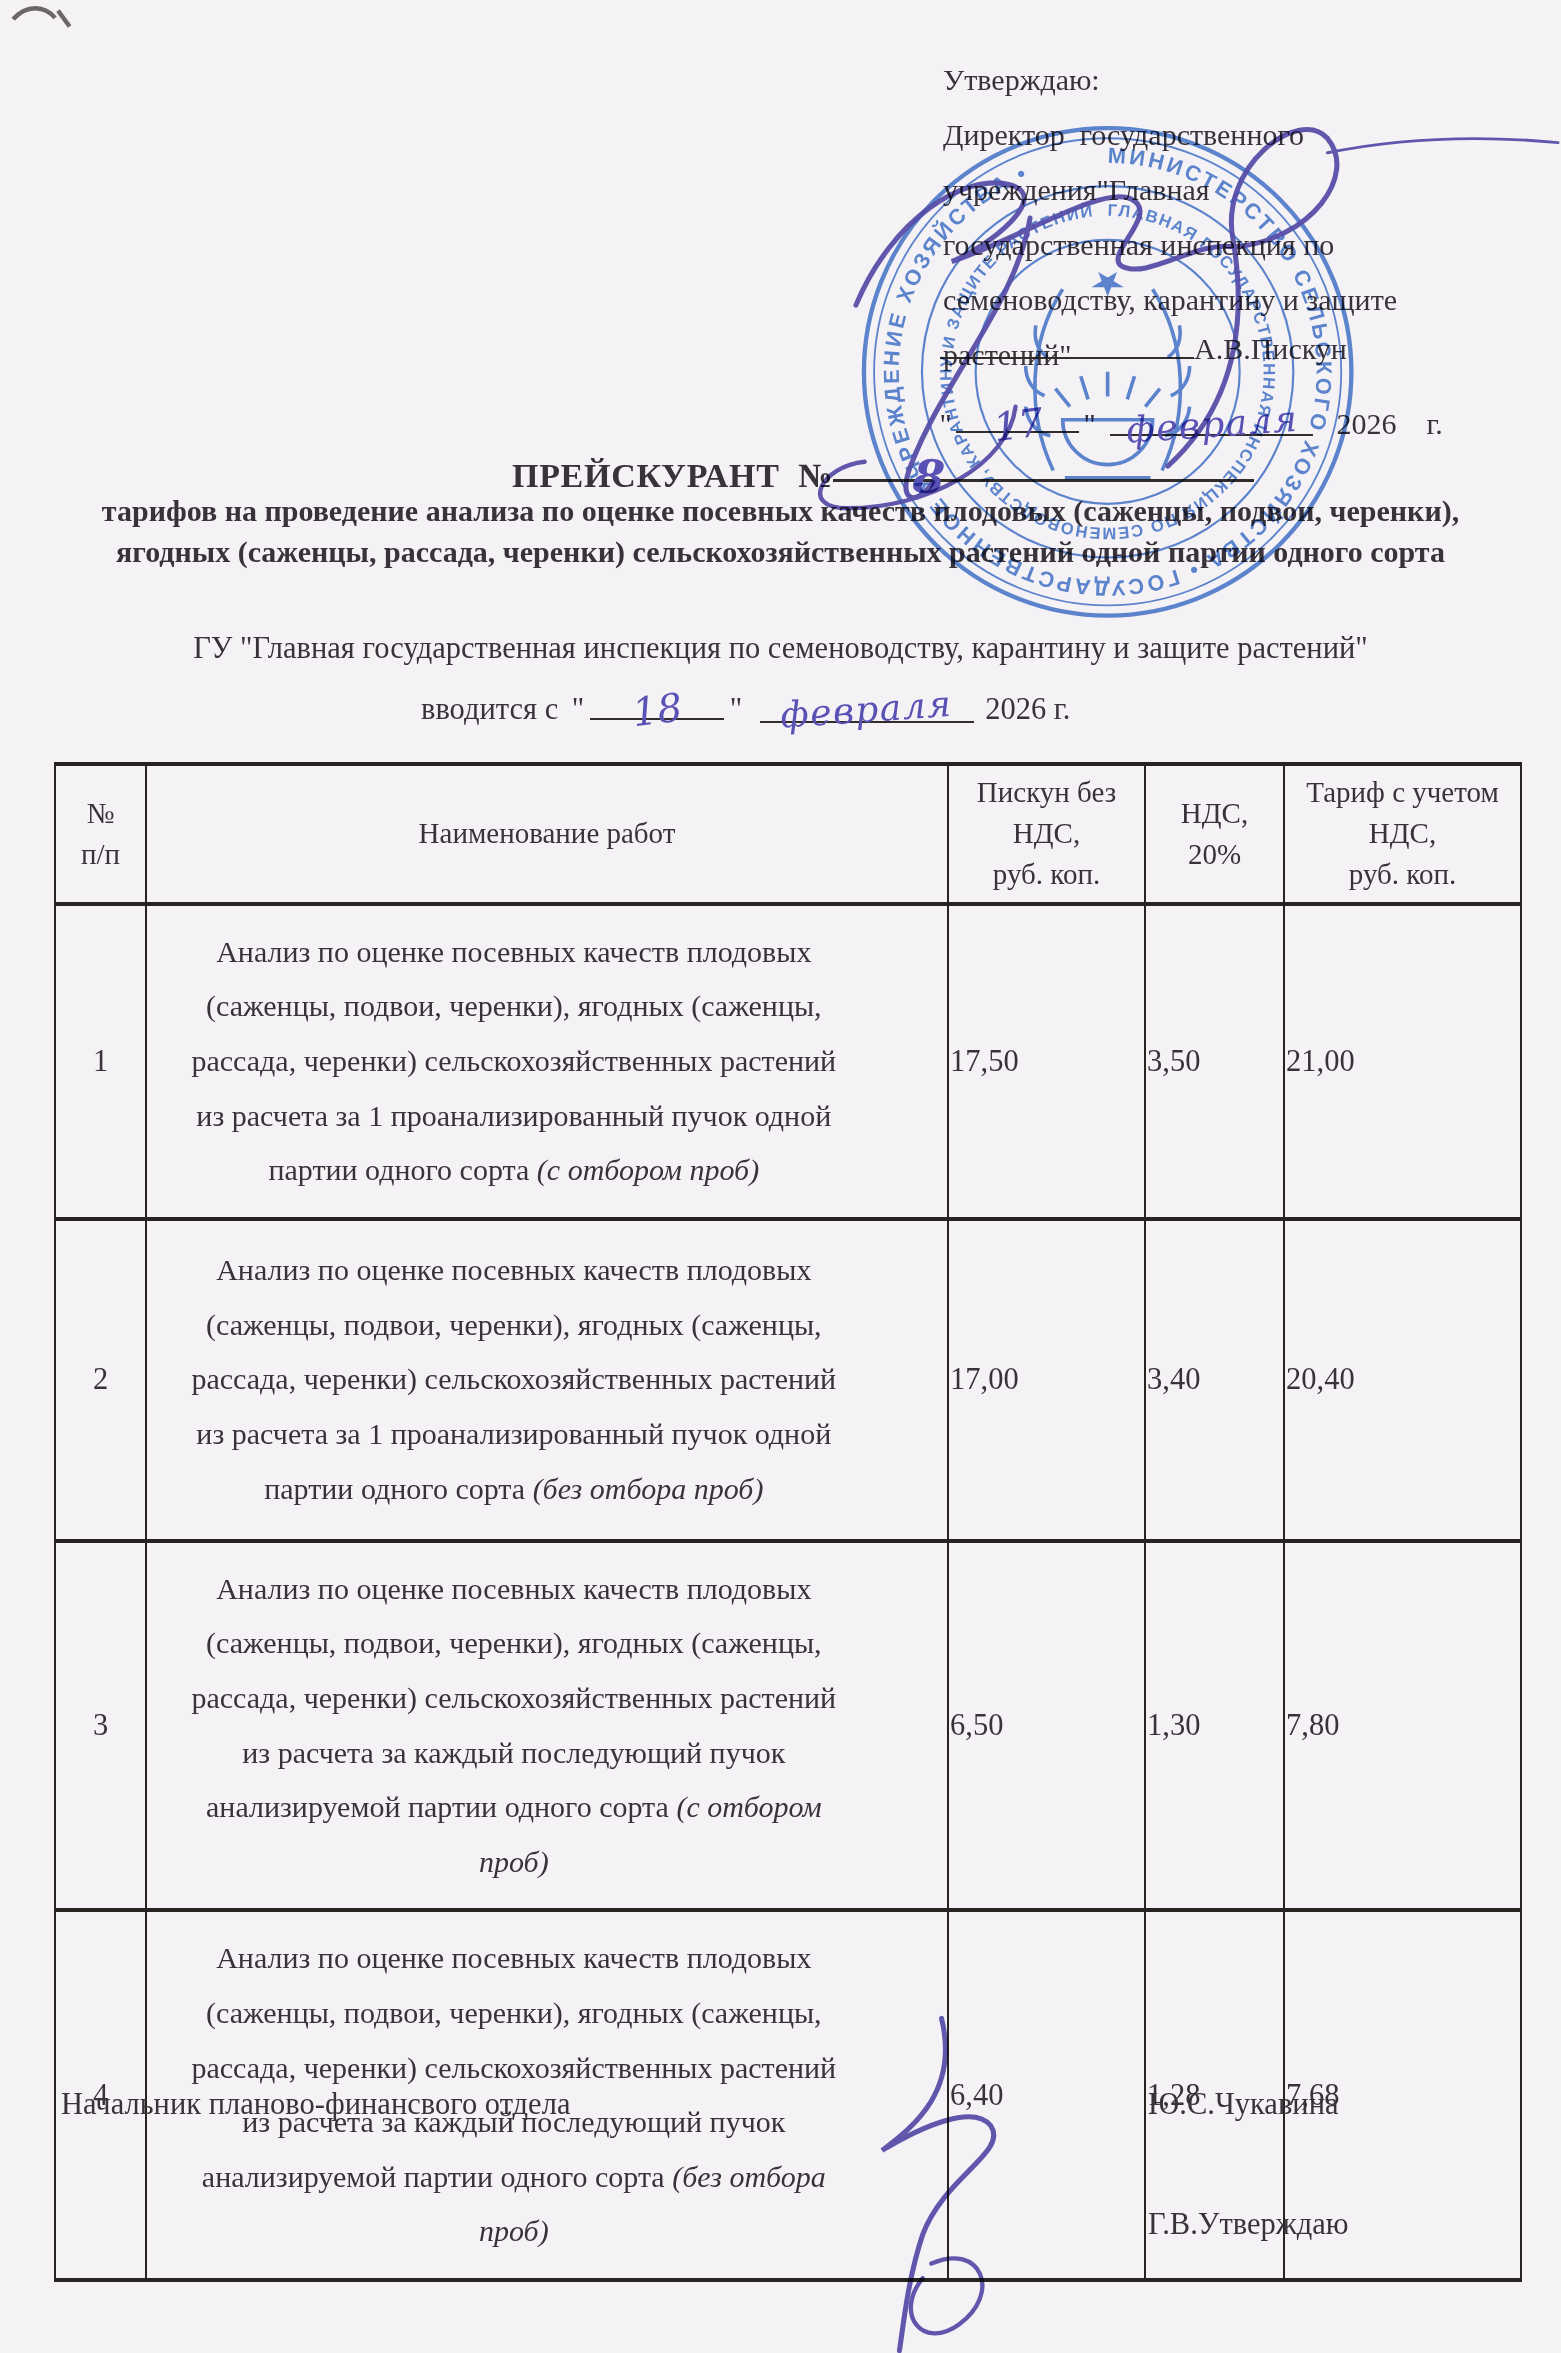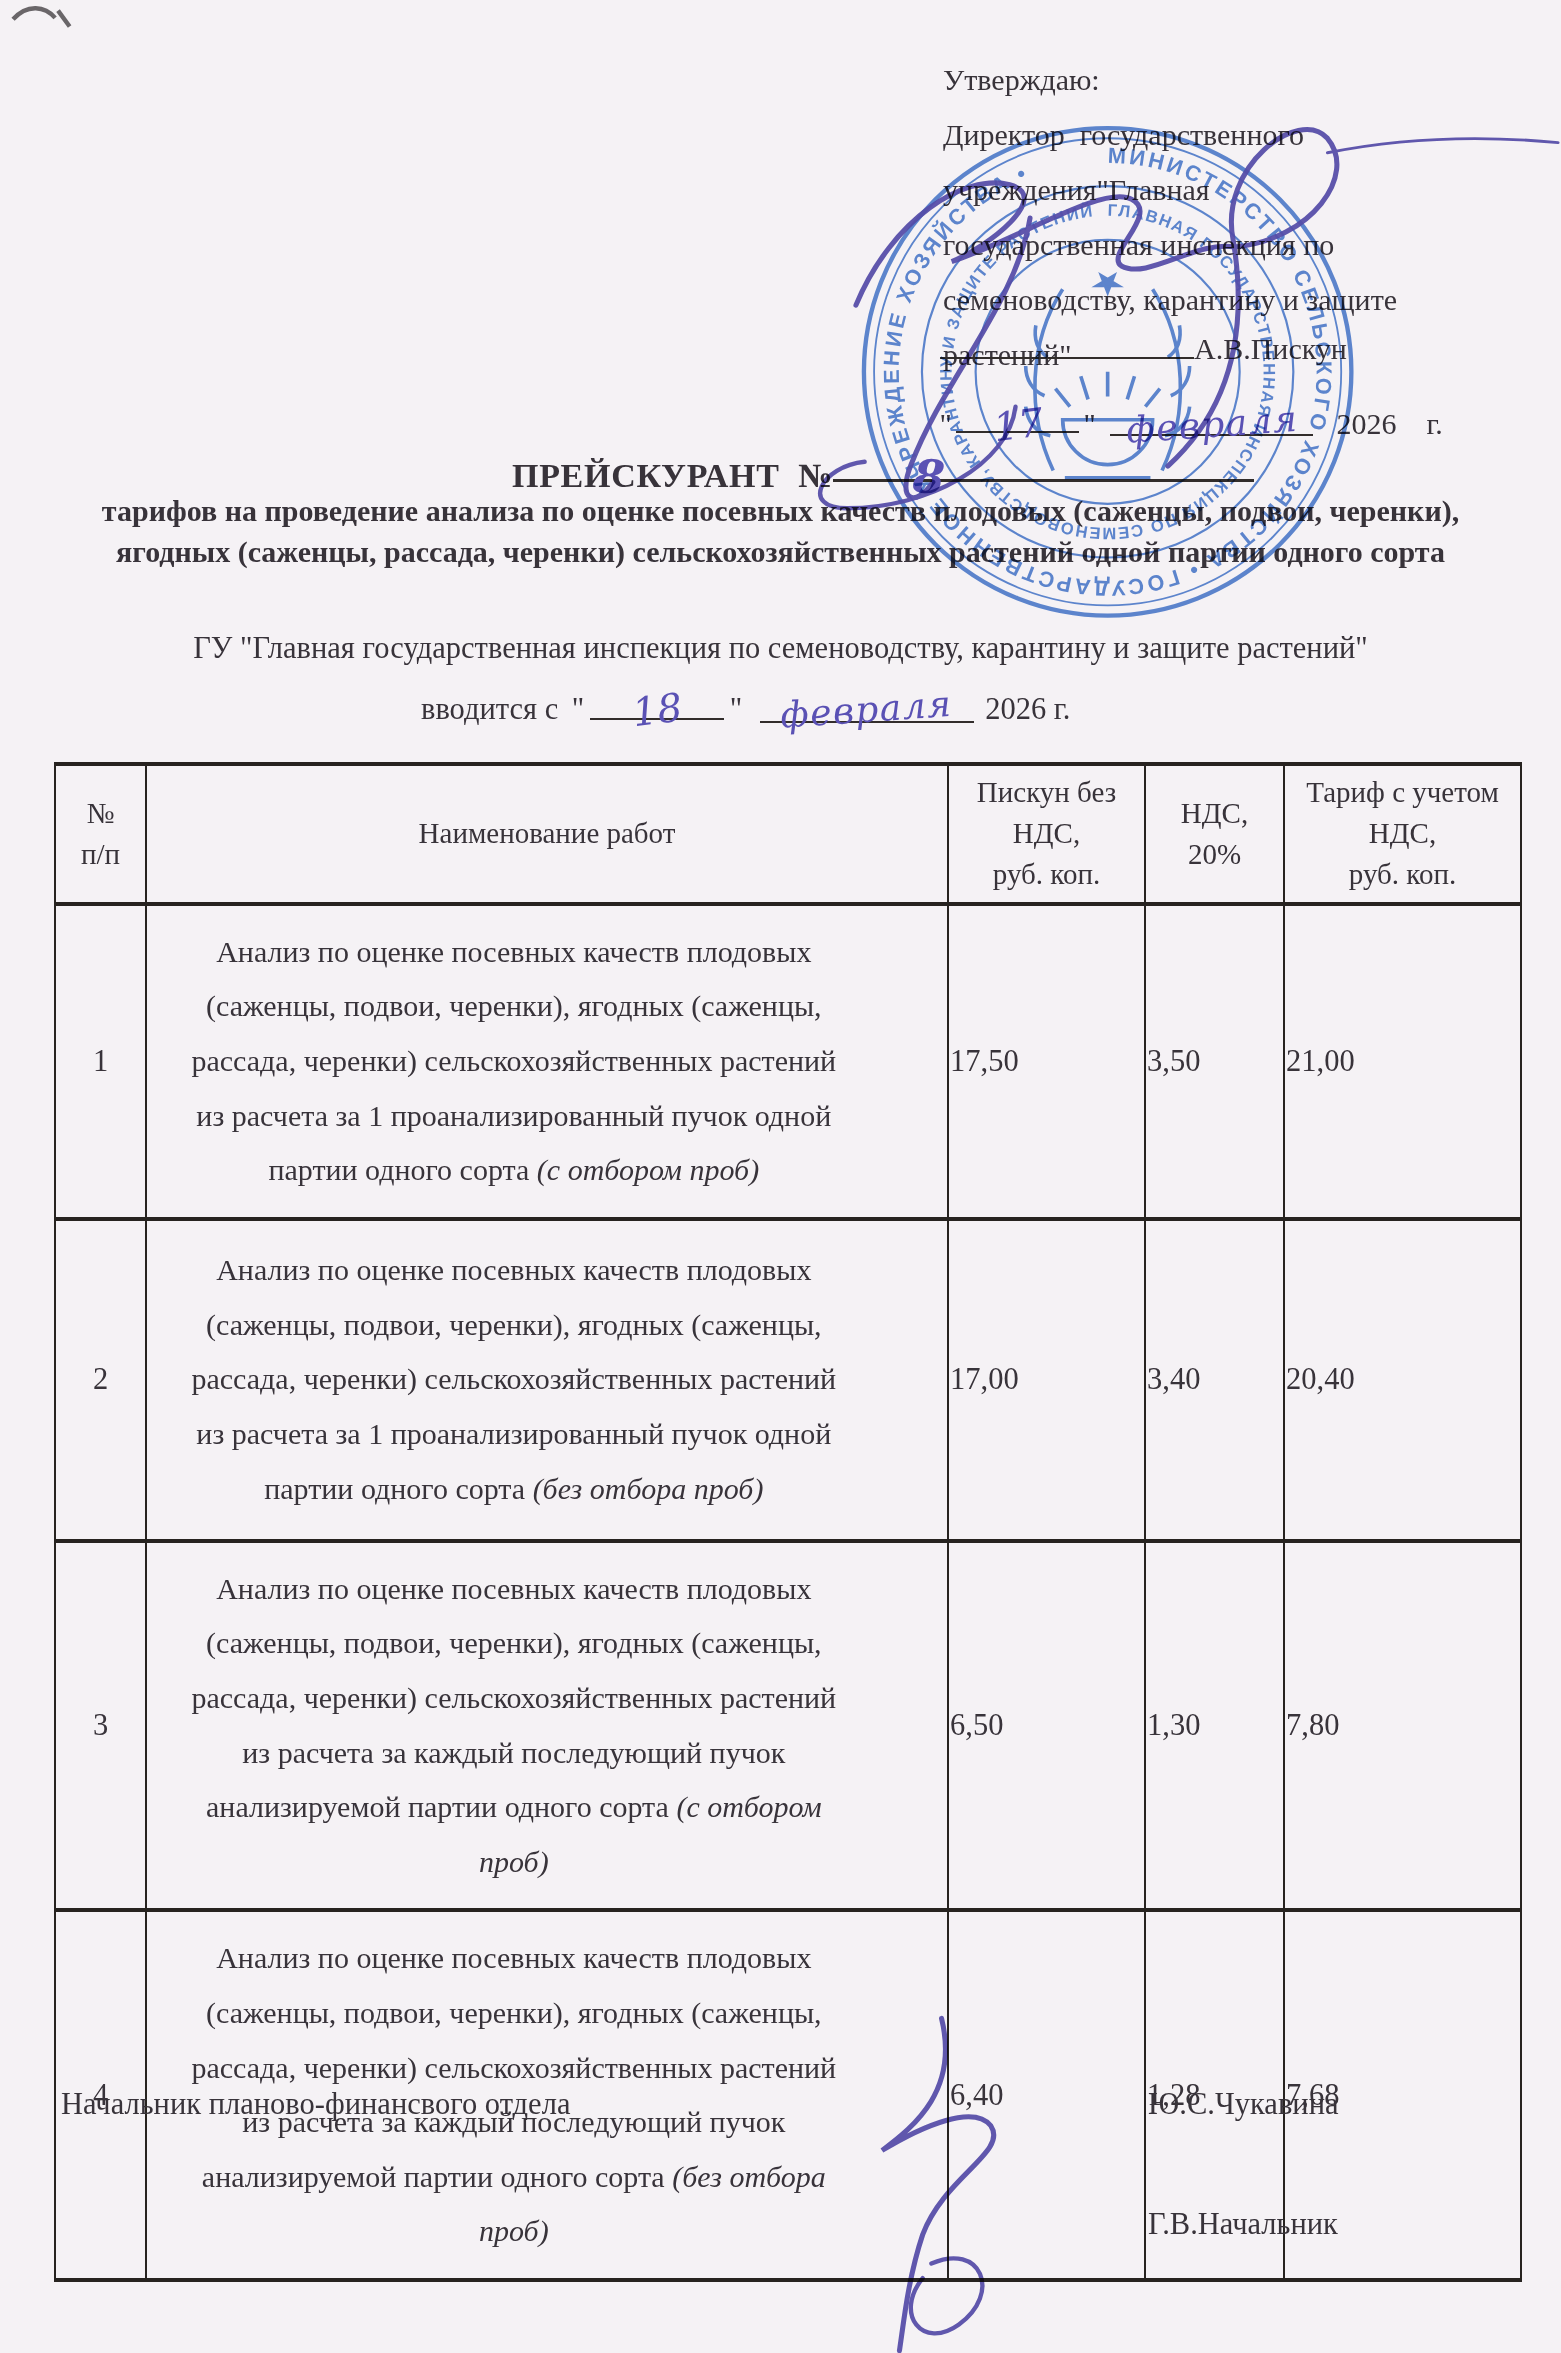--- a/index.html
+++ b/index.html
@@ -169,21 +169,21 @@
       <td class="c-val">7,68</td>
     </tr>
   </tbody>
 </table>
 
 <div class="abs foot-row foot-1">
   <span>Начальник планово-финансвого отдела</span>
   <span class="foot-name">Ю.С.Чукавина</span>
 </div>
 <div class="abs foot-row foot-2">
-  <span class="foot-name">Г.В.Начальник</span>
+  <span class="foot-name">Г.В.Утверждаю</span>
 </div>
 
 <svg class="overlay" viewBox="0 0 2152 3244" xmlns="http://www.w3.org/2000/svg">
   <defs>
     <path id="ringOuter" d="M 1527 224 A 288 288 0 1 1 1527 800 A 288 288 0 1 1 1527 224"></path>
     <path id="ringInner" d="M 1527 297 A 215 215 0 1 1 1527 727 A 215 215 0 1 1 1527 297"></path>
   </defs>
 
   <g opacity="0.82" stroke="#3d72cc" fill="none">
     <circle cx="1527" cy="512" r="336" stroke-width="6"></circle>

